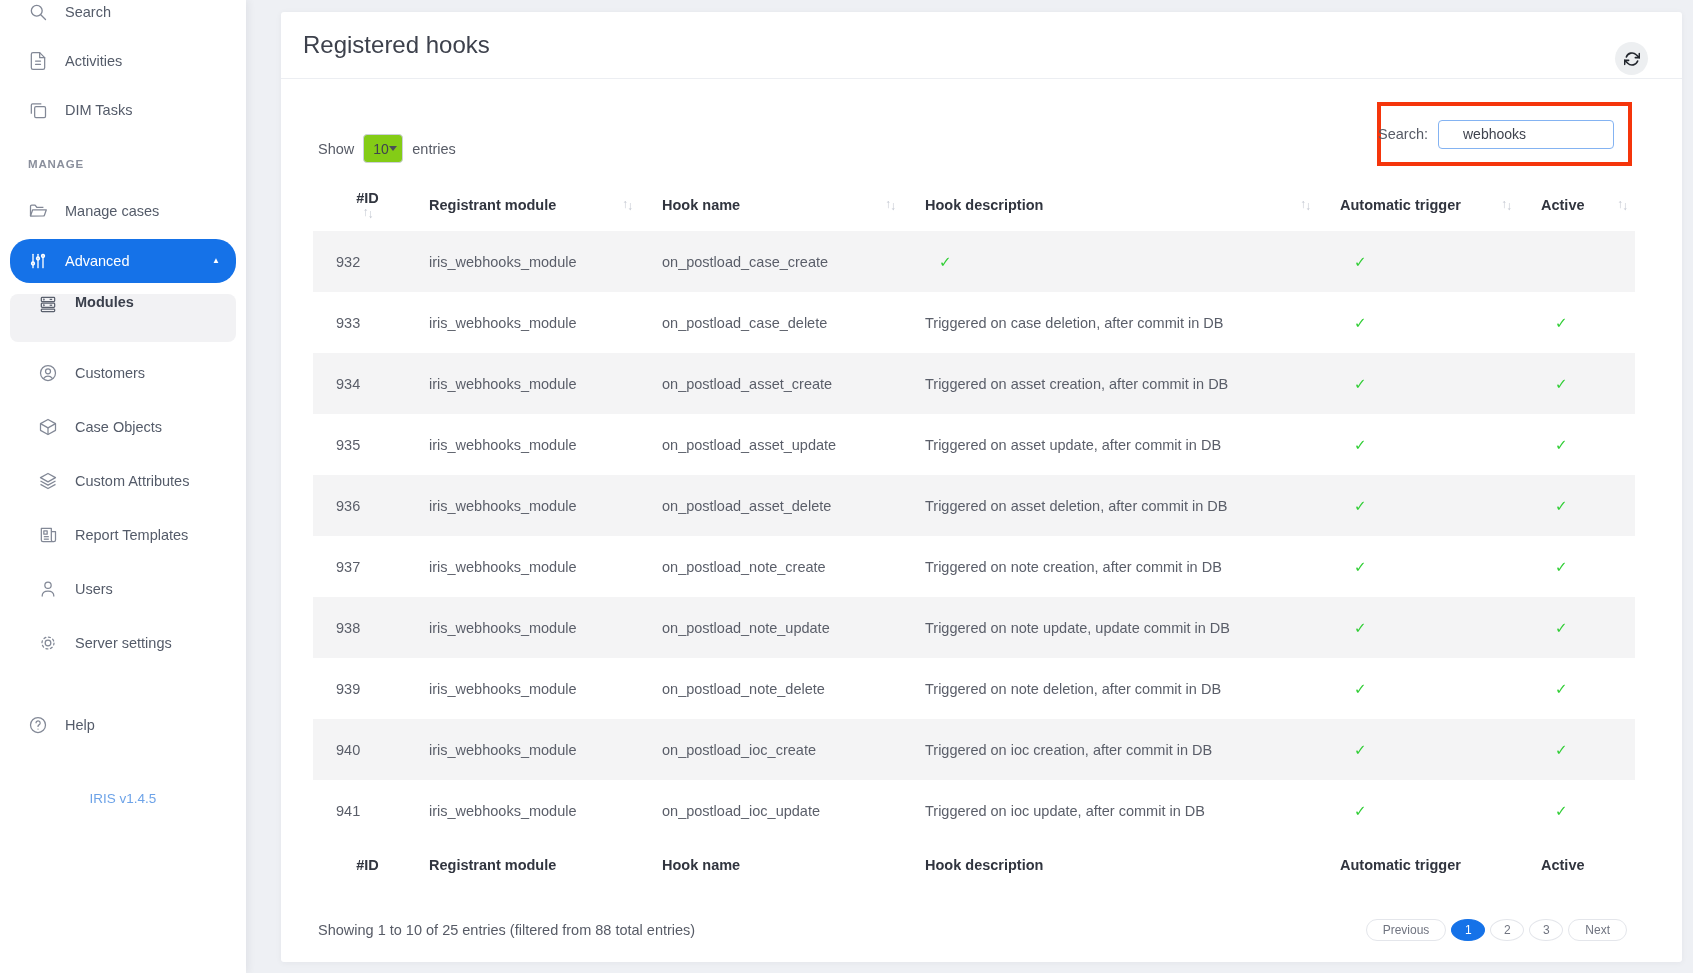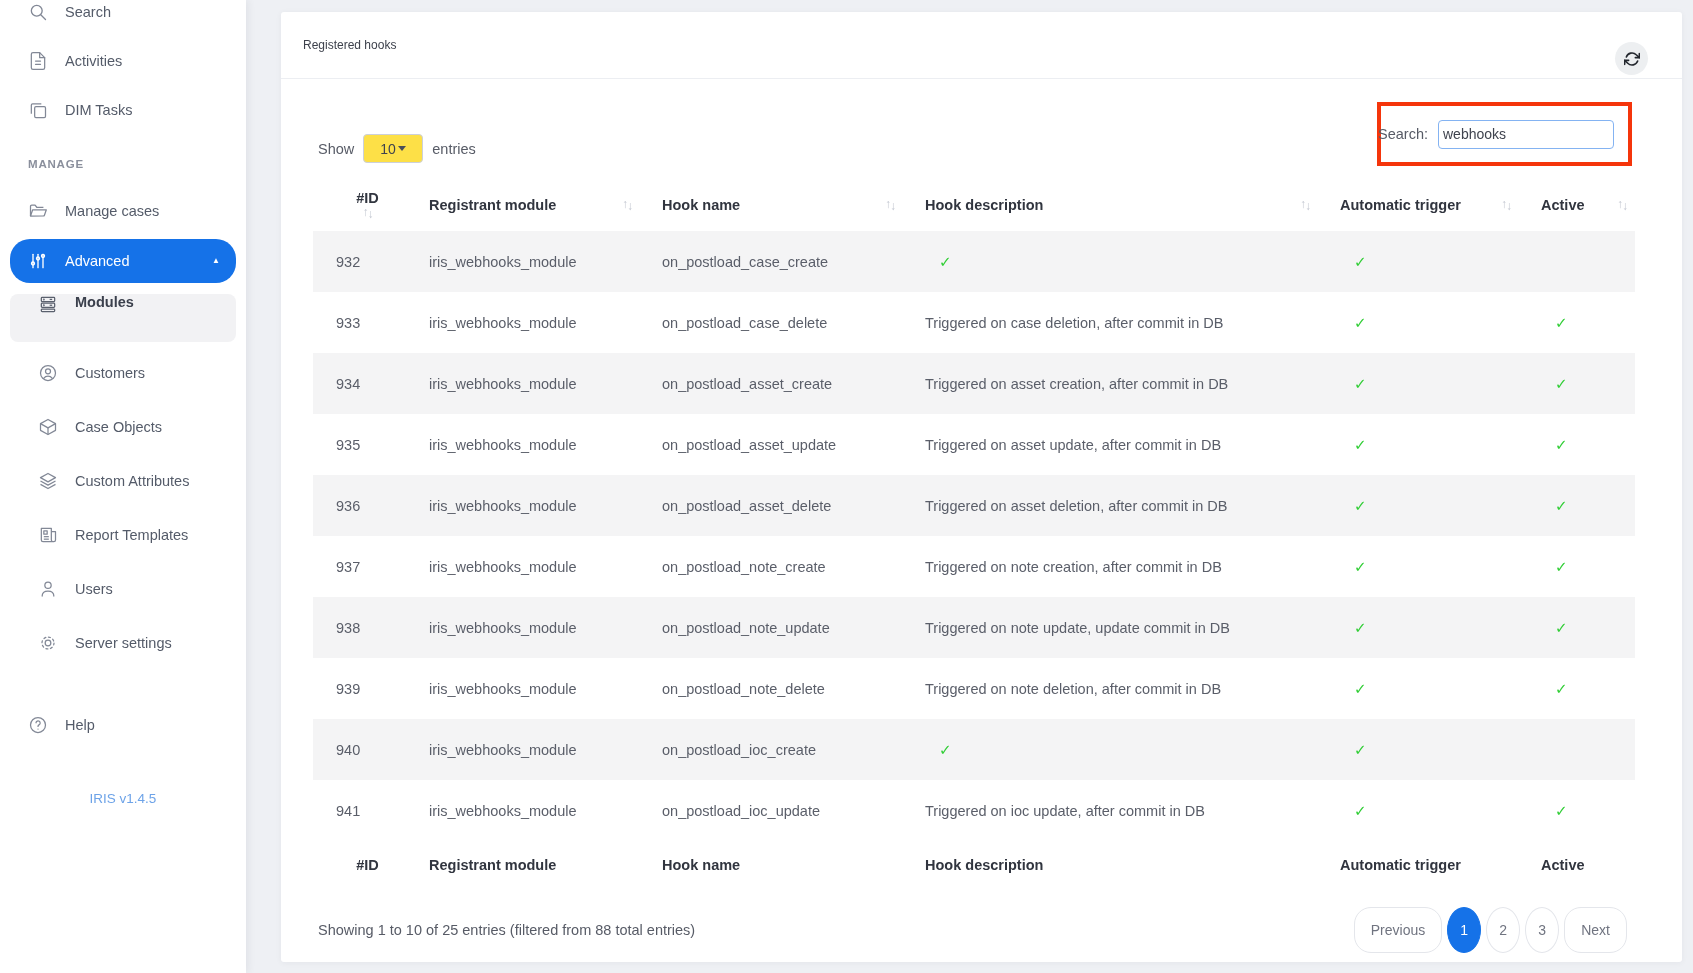--- a/index.html
+++ b/index.html
@@ -61,52 +61,52 @@
   
   .card {
     position:absolute; left:281px; top:12px; width:1401px; height:950px;
     background:#fff; border-radius:3px;
     box-shadow:0 1px 6px rgba(40,45,60,.05);
   }
   .card-header {
     height:67px; border-bottom:1px solid #eceef2;
     display:flex; align-items:center; padding-left:22px;
   }
-  .card-title { font-size:12px; color:#3d414c; font-weight:400;text-align:center; }
+  .card-title { font-size:24px; color:#3d414c; font-weight:400;text-align:center; }
   .refresh-btn {
     position:absolute; right:34px; top:30px; width:33px; height:33px;
     border-radius:50%; background:#edeff1; border:none; cursor:pointer;
     display:flex; align-items:center; justify-content:center; color:#23272e;
   }
 
   
   .show-group {
     position:absolute; left:37px; top:122px;
     display:flex; align-items:center; gap:9px;
     font-size:14.5px; color:#575b66;
   }
   .select-box {
-    width:60px; height:29px; border:1px solid #ccd0da; border-radius:4px;
+    width:40px; height:29px; border:1px solid #ccd0da; border-radius:4px;
     display:flex; align-items:center; justify-content:space-between;
-    padding:0 16px; font-size:14px; color:#3f434e; cursor:pointer; background:#fde047;
+    padding:0 9px; font-size:14px; color:#3f434e; cursor:pointer; background:#84cc16;
   }
   .chev-down {
     width:0; height:0; border-left:4px solid transparent;
     border-right:4px solid transparent; border-top:5px solid #4a4e58;
   }
   .search-annotation {
     position:absolute; left:1096px; top:90px; width:255px; height:64px;
     border:4px solid #f5350b;
     display:flex; align-items:center; justify-content:flex-end;
     padding-right:14px; gap:10px;
   }
   .search-label { font-size:14.5px; color:#575b66; }
   .search-input {
     width:176px; height:29px; border:1px solid #84b3f2; border-radius:4px;
-    padding:0 4px; font-size:14px; color:#3f434e; outline:none;
+    padding:0 24px; font-size:14px; color:#3f434e; outline:none;
     font-family:"Liberation Sans", sans-serif;
   }
 
   
   .tbl { position:absolute; left:32px; top:166px; width:1322px; }
   .trow, .thead-row {
     display:grid;
     grid-template-columns:116px 233px 263px 415px 201px 1fr;
     align-items:center;
   }
@@ -126,23 +126,23 @@
   .td-check { padding-left:14px; color:#31ce36; font-weight:700; font-size:15px; }
 
   
   .bottom {
     position:absolute; left:32px; right:55px; top:898px; height:40px;
     display:flex; align-items:center; justify-content:space-between;
   }
   .info { font-size:14.5px; color:#575b66; margin-left:5px; }
   .pagination { display:flex; align-items:center; gap:5px; }
   .page-btn {
-    height:46px; min-width:34px; border-radius:17px;
+    height:22px; min-width:34px; border-radius:17px;
     border:1px solid #e4e6eb; background:#fff; color:#707480;
-    font-size:14px; cursor:pointer; padding:0 16px;
+    font-size:12px; cursor:pointer; padding:0 16px;
     display:flex; align-items:center; justify-content:center;
     font-family:"Liberation Sans", sans-serif;
   }
   .page-num { width:34px; padding:0; border-radius:50%; }
   .page-num.active { background:#1572e8; border-color:#1572e8; color:#fff; }
 </style>
 </head>
 <body>
 
 <aside class="sidebar">
@@ -413,20 +413,21 @@
     <div class="td">iris_webhooks_module</div>
     <div class="td">on_postload_note_delete</div>
     <div class="td">Triggered on note deletion, after commit in DB</div>
     <div class="td td-check">✓</div>
     <div class="td td-check">✓</div>
   </div>
         <div class="trow striped">
     <div class="td td-id">940</div>
     <div class="td">iris_webhooks_module</div>
     <div class="td">on_postload_ioc_create</div>
+    <div class="td">Triggered on ioc creation, after commit in DB</div>
     <div class="td td-check">✓</div>
     <div class="td td-check">✓</div>
   </div>
         <div class="trow">
     <div class="td td-id">941</div>
     <div class="td">iris_webhooks_module</div>
     <div class="td">on_postload_ioc_update</div>
     <div class="td">Triggered on ioc update, after commit in DB</div>
     <div class="td td-check">✓</div>
     <div class="td td-check">✓</div>

